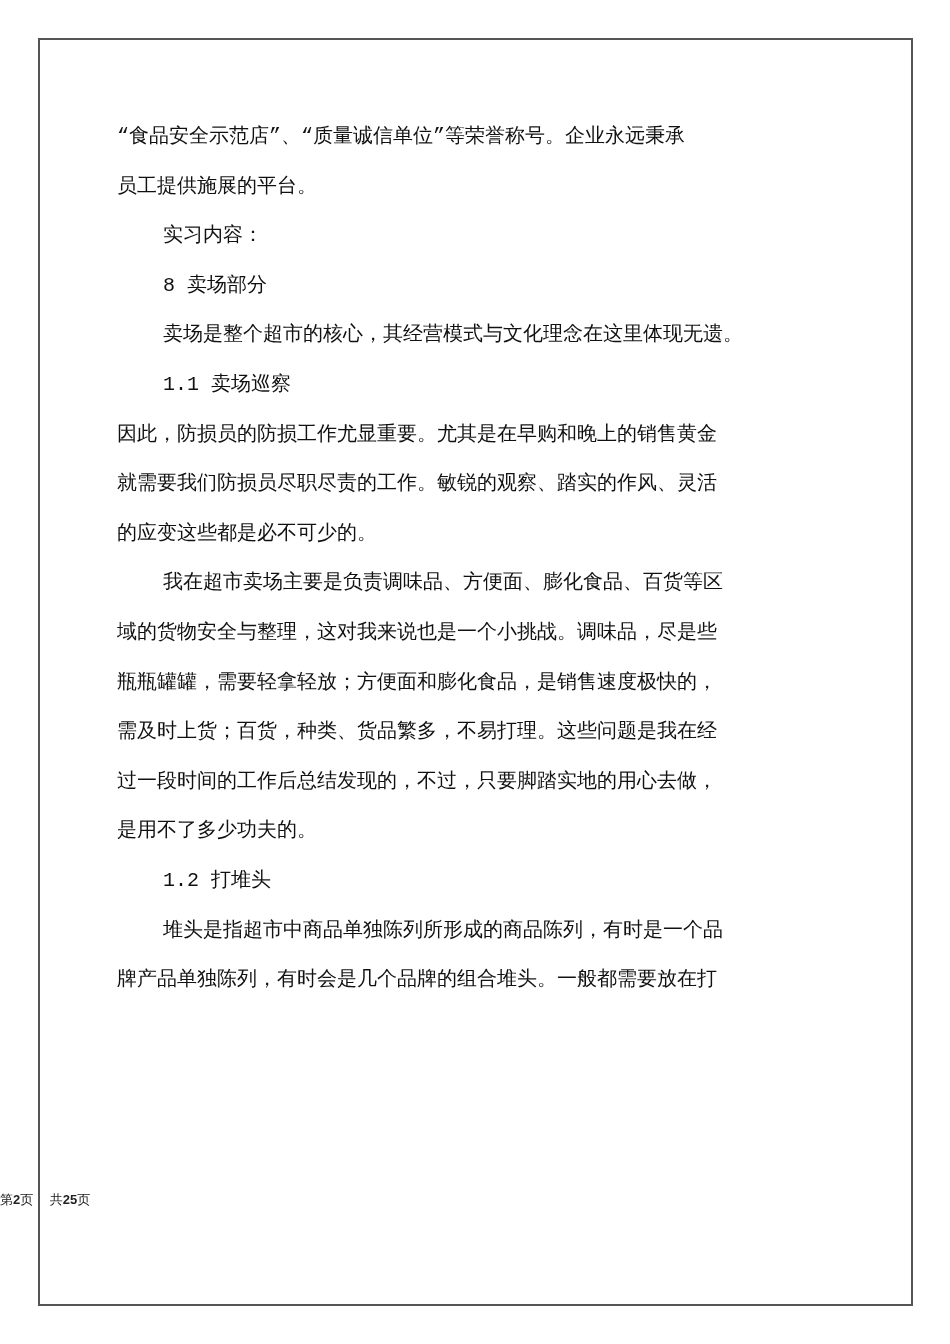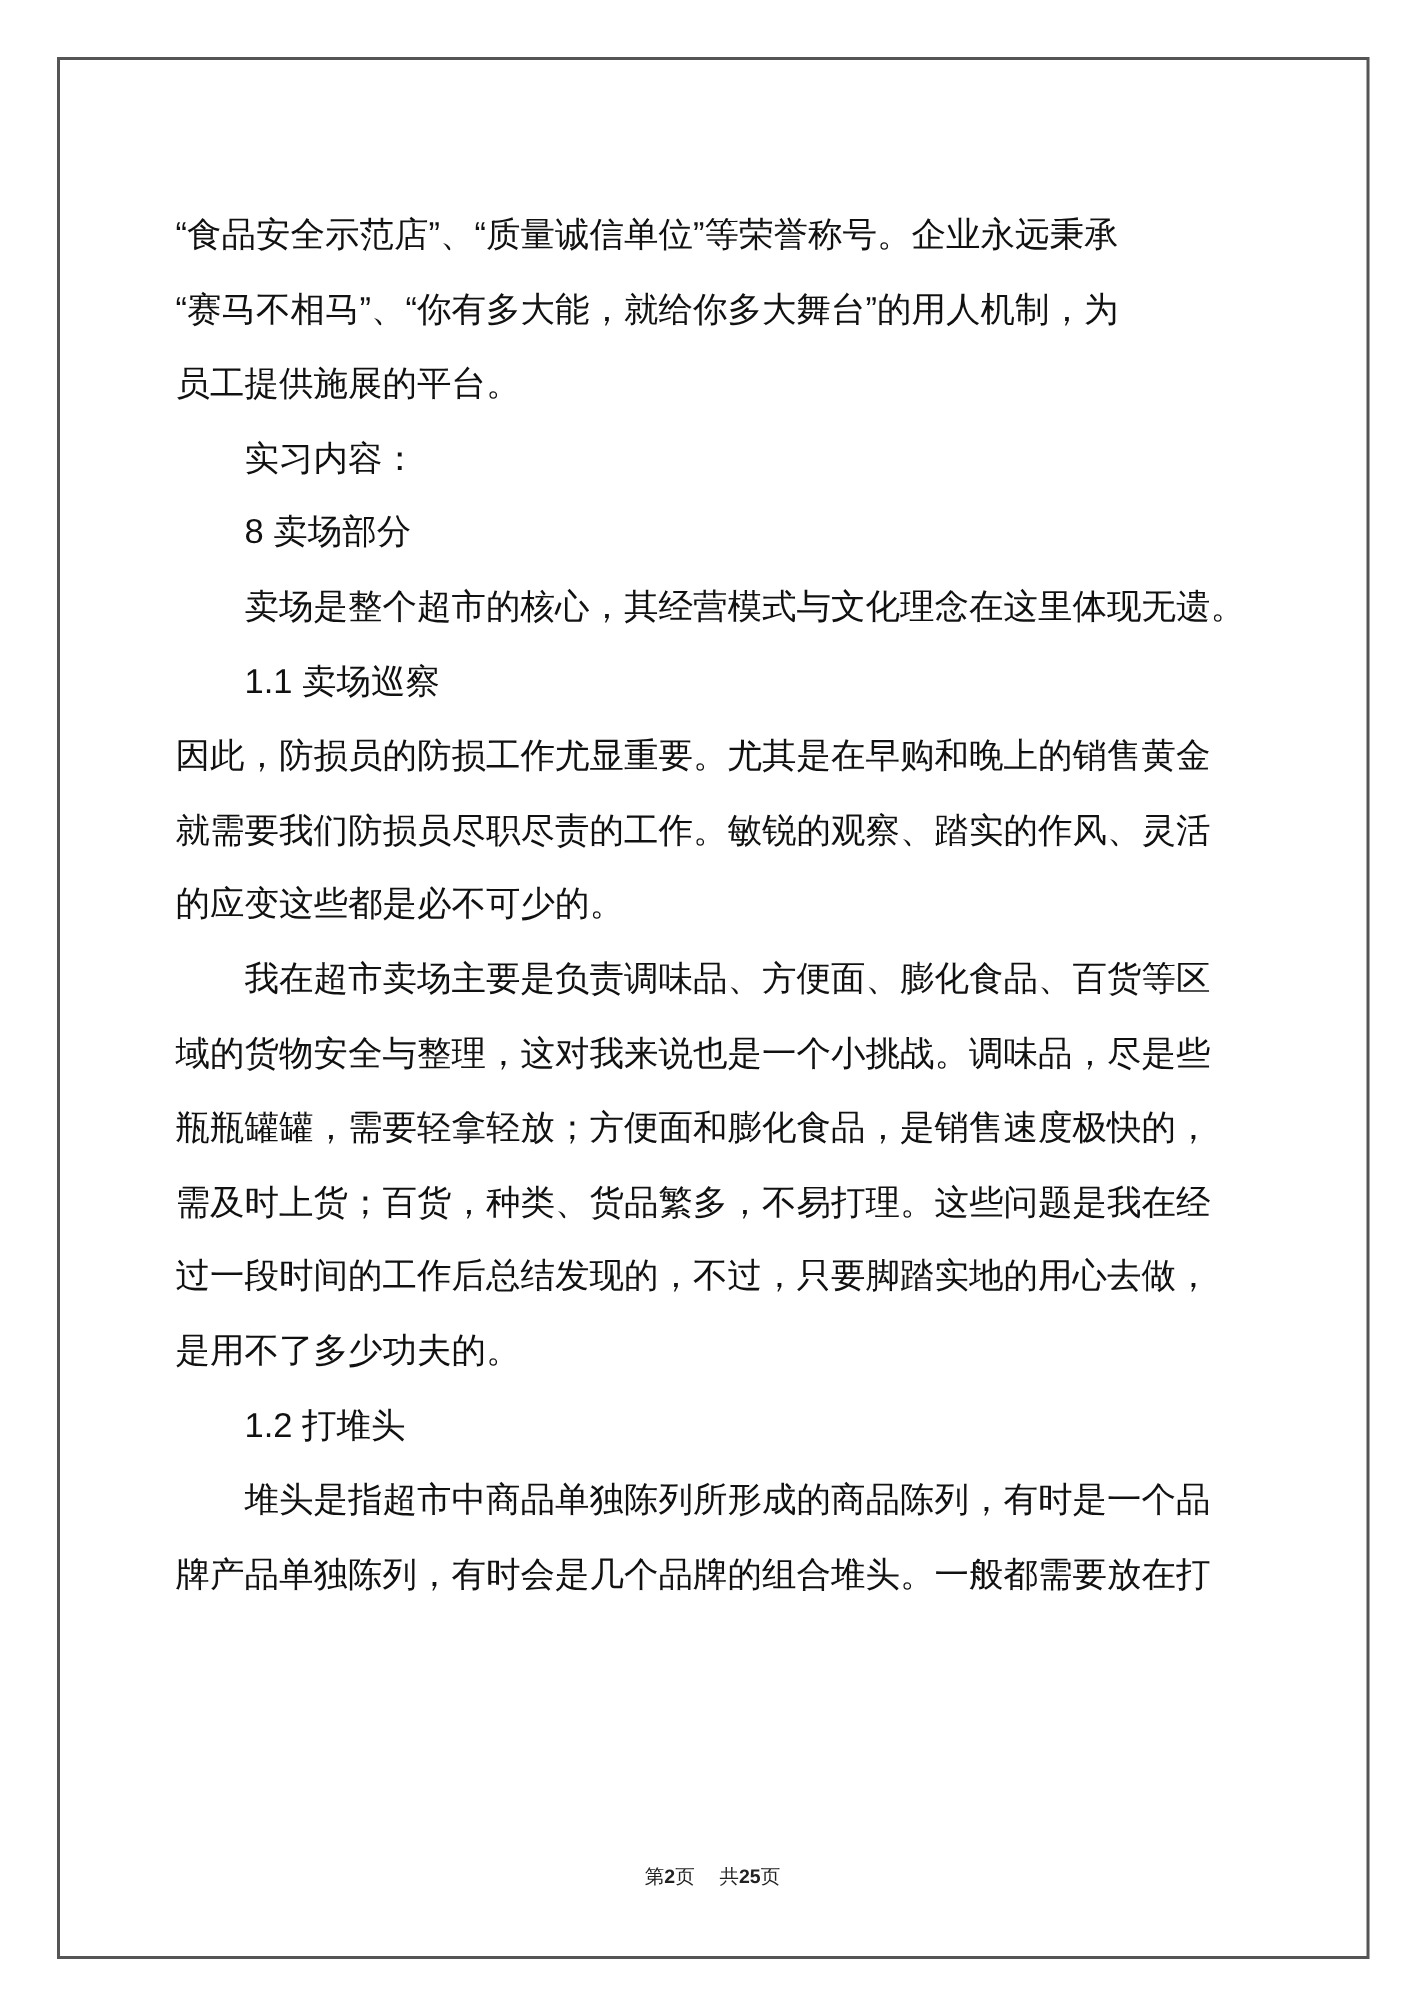--- a/index.html
+++ b/index.html
@@ -4,43 +4,42 @@
 <style>
   html, body { margin: 0; padding: 0; background: #ffffff; }
   body { width: 950px; height: 1344px; position: relative; overflow: hidden; }
   .page-border {
     position: absolute; left: 38px; top: 38px;
     width: 871px; height: 1264px;
     border: 2px solid #555555;
     box-sizing: content-box;
   }
   .content {
-    position: absolute; left: 117px; top: 132px; width: 720px;
-    font-family: Liberation Sans, sans-serif;
-    font-size: 23px; color: #111111;
+    position: absolute; left: 117px; top: 112px; width: 720px;
+    font-family: Liberation Mono, monospace;
+    font-size: 20px; color: #111111;
     line-height: 49.6px;
   }
   .content p { margin: 0; padding: 0; white-space: nowrap; }
   .indent { padding-left: 46px !important; }
   .footer {
-    position: absolute; left: 0; width: 950px; top: 1242px;
-    text-align: center;
+    position: absolute; left: 0; width: 950px; top: 1191px;
+    text-align: left;
     font-family: "DejaVu Serif", "Liberation Serif", serif;
     font-size: 13px; color: #222;
   }
   .footer b { font-family: "Liberation Sans", sans-serif; font-weight: bold; }
 </style>
 </head>
 <body>
 
 <div class="page-border"></div>
 
 <div class="content">
   <p>“食品安全示范店”、“质量诚信单位”等荣誉称号。企业永远秉承</p>
-  <p>“赛马不相马”、“你有多大能，就给你多大舞台”的用人机制，为</p>
   <p>员工提供施展的平台。</p>
   <p class="indent">实习内容：</p>
   <p class="indent">8 卖场部分</p>
   <p class="indent">卖场是整个超市的核心，其经营模式与文化理念在这里体现无遗。</p>
   <p class="indent">1.1 卖场巡察</p>
   <p>因此，防损员的防损工作尤显重要。尤其是在早购和晚上的销售黄金</p>
   <p>就需要我们防损员尽职尽责的工作。敏锐的观察、踏实的作风、灵活</p>
   <p>的应变这些都是必不可少的。</p>
   <p class="indent">我在超市卖场主要是负责调味品、方便面、膨化食品、百货等区</p>
   <p>域的货物安全与整理，这对我来说也是一个小挑战。调味品，尽是些</p>

